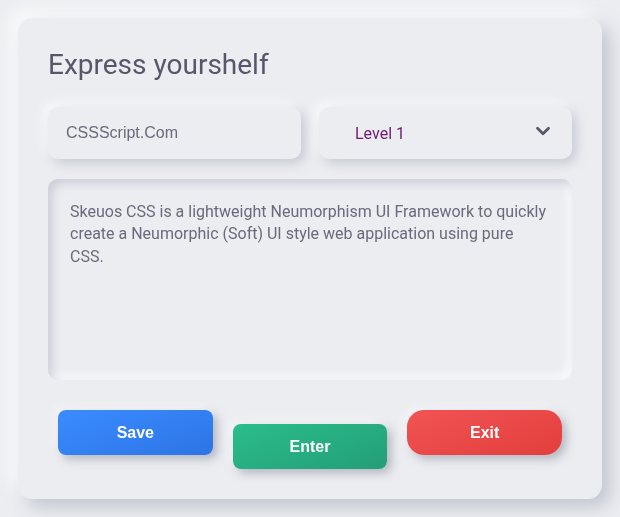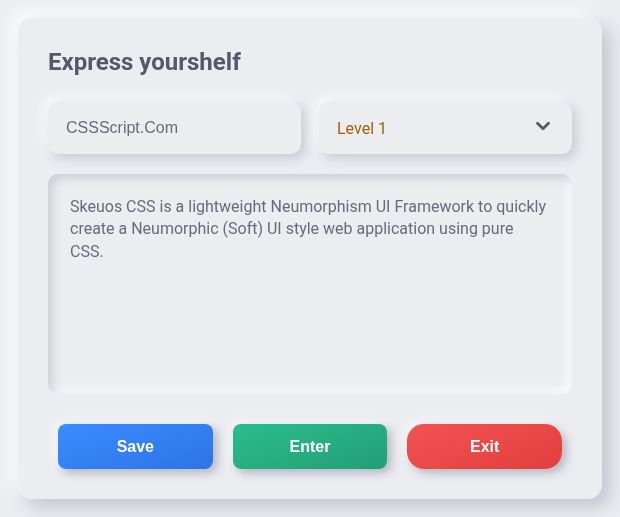--- a/index.html
+++ b/index.html
@@ -25,23 +25,23 @@
       box-shadow:
         8px 8px 18px rgba(163, 170, 184, 0.6),
         -8px -8px 18px rgba(255, 255, 255, 0.9);
       padding: 30px 30px 30px 30px;
       width: 100%;
       display: flex;
       flex-direction: column;
     }
 
     .title {
-      font-size: 24px;
+      font-size: 28px;
       color: #55576a;
-      font-weight: 700;
+      font-weight: 400;
       margin-bottom: 26px;
     }
 
     .row {
       display: flex;
       gap: 18px;
       margin-bottom: 20px;
       align-items: center;
     }
 
@@ -70,21 +70,22 @@
         -4px -4px 12px rgba(255, 255, 255, 0.9);
       padding: 0 18px;
       display: flex;
       align-items: center;
       justify-content: space-between;
       cursor: pointer;
     }
 
     .select-label {
       font-size: 16px;
-      color: #a16207;
+      color: #701a75;
+      margin-left: 18px;
     }
 
     .chevron {
       color: #55576a;
     }
 
     .textarea {
       width: 100%;
       flex: 1;
       min-height: 150px;
@@ -119,21 +120,21 @@
       font-size: 16px;
       font-weight: 700;
       color: #fff;
       cursor: pointer;
       box-shadow:
         4px 4px 10px rgba(120, 125, 140, 0.5),
         -3px -3px 10px rgba(255, 255, 255, 0.7);
     }
 
     .btn-save  { background: linear-gradient(160deg, #3a8cff 0%, #2d74e6 100%); }
-    .btn-enter { background: linear-gradient(160deg, #2bbd8c 0%, #239e76 100%); }
+    .btn-enter { background: linear-gradient(160deg, #2bbd8c 0%, #239e76 100%); margin-top: 14px; }
     .btn-exit  { background: linear-gradient(160deg, #f15453 0%, #e23e3d 100%); border-radius: 17px; }
   </style>
 </head>
 <body>
 
 <div class="card">
 
   <h2 class="title">Express yourshelf</h2>
 
   <div class="row">

